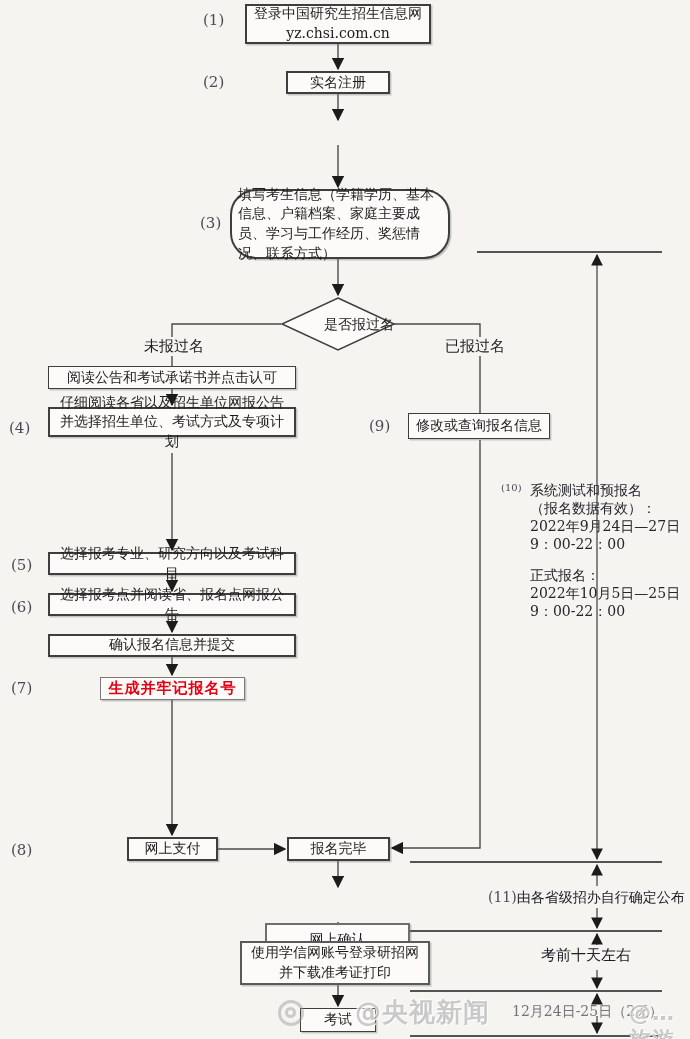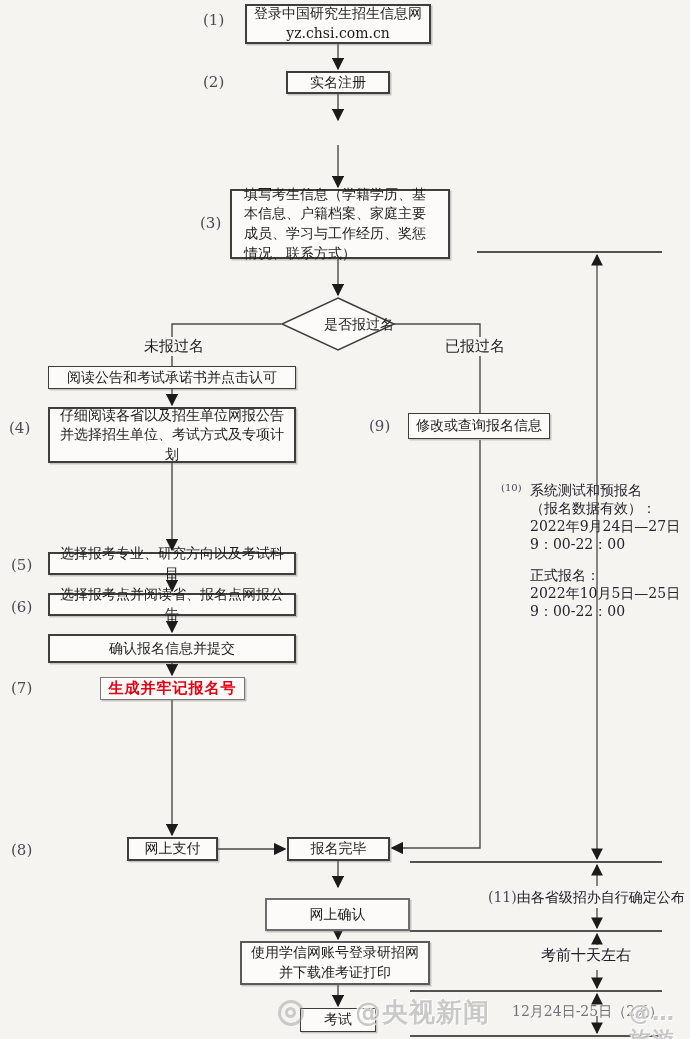--- a/index.html
+++ b/index.html
@@ -91,66 +91,66 @@
   <div class="box" style="left:245px;top:4px;width:186px;height:40px;">
     <div class="wrap">登录中国研究生招生信息网</div>
     <div class="wrap">yz.chsi.com.cn</div>
   </div>
 
   <div class="box" style="left:286px;top:71px;width:104px;height:23px;">
     <div class="wrap">实名注册</div>
   </div>
 
 
-  <div class="box" style="left:230px;top:189px;width:220px;height:70px;text-align:left;padding:2px 12px;">
+  <div class="box" style="left:230px;top:189px;width:220px;height:70px;text-align:left;padding:2px 6px;border-radius:26px;">
     <div class="wrap">填写考生信息（学籍学历、基本信息、户籍档案、家庭主要成员、学习与工作经历、奖惩情况、联系方式）</div>
   </div>
 
   <div class="dlabel" style="left:282px;top:316px;width:112px;">是否报过名</div>
 
   <div class="flabel" style="left:142px;top:337px;">未报过名</div>
   <div class="flabel" style="left:443px;top:337px;">已报过名</div>
 
   <div class="box thin" style="left:48px;top:366px;width:248px;height:23px;">
     <div class="wrap">阅读公告和考试承诺书并点击认可</div>
   </div>
 
-  <div class="box" style="left:48px;top:407px;width:248px;height:56px;justify-content:center;">
+  <div class="box" style="left:48px;top:407px;width:248px;height:30px;justify-content:center;">
     <div class="wrap">仔细阅读各省以及招生单位网报公告并选择招生单位、考试方式及专项计划</div>
   </div>
 
   <div class="box" style="left:48px;top:552px;width:248px;height:23px;">
     <div class="wrap">选择报考专业、研究方向以及考试科目</div>
   </div>
 
   <div class="box" style="left:48px;top:593px;width:248px;height:23px;">
     <div class="wrap">选择报考点并阅读省、报名点网报公告</div>
   </div>
 
-  <div class="box" style="left:48px;top:634px;width:248px;height:29px;">
+  <div class="box" style="left:48px;top:634px;width:248px;height:23px;font-family:Liberation Mono, monospace;">
     <div class="wrap">确认报名信息并提交</div>
   </div>
 
   <div class="box thin" style="left:100px;top:677px;width:145px;height:23px;border-color:#7a7a7a;">
     <div class="wrap red-label">生成并牢记报名号</div>
   </div>
 
   <div class="box" style="left:127px;top:837px;width:91px;height:24px;">
     <div class="wrap">网上支付</div>
   </div>
 
   <div class="box" style="left:287px;top:837px;width:103px;height:24px;">
     <div class="wrap">报名完毕</div>
   </div>
 
   <div class="box thin" style="left:408px;top:413px;width:142px;height:26px;">
     <div class="wrap">修改或查询报名信息</div>
   </div>
 
-  <div class="box" style="left:265px;top:898px;width:145px;height:33px;border-color:#6e6e6e;">
+  <div class="box" style="left:265px;top:923px;width:145px;height:33px;border-color:#6e6e6e;">
     <div class="wrap">网上确认</div>
   </div>
 
   <div class="box" style="left:240px;top:941px;width:190px;height:44px;border-color:#5a5a5a;">
     <div class="wrap">使用学信网账号登录研招网</div>
     <div class="wrap">并下载准考证打印</div>
   </div>
 
   <div class="box thin" style="left:300px;top:1008px;width:76px;height:24px;">
     <div class="wrap">考试</div>

